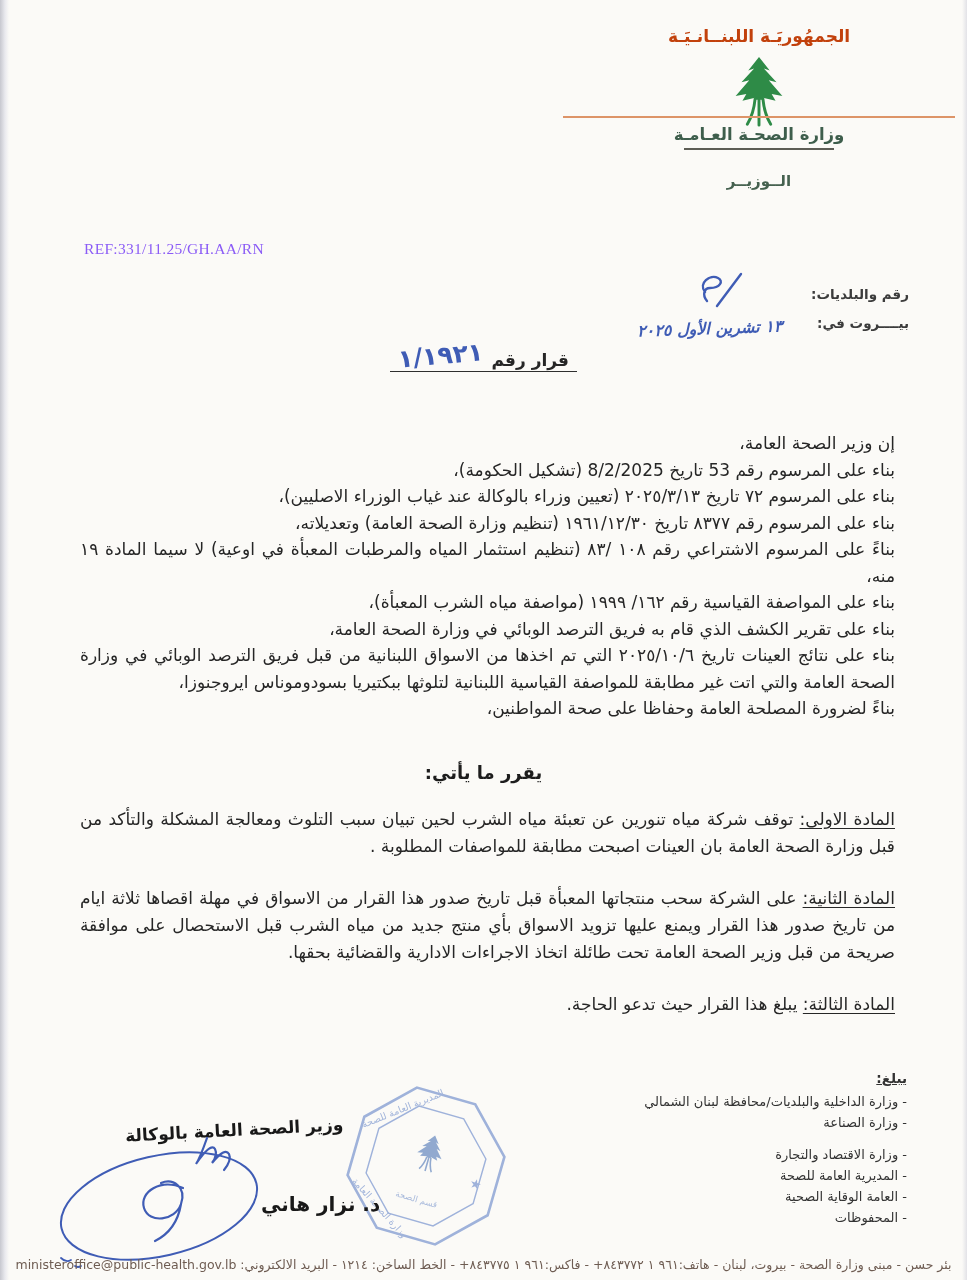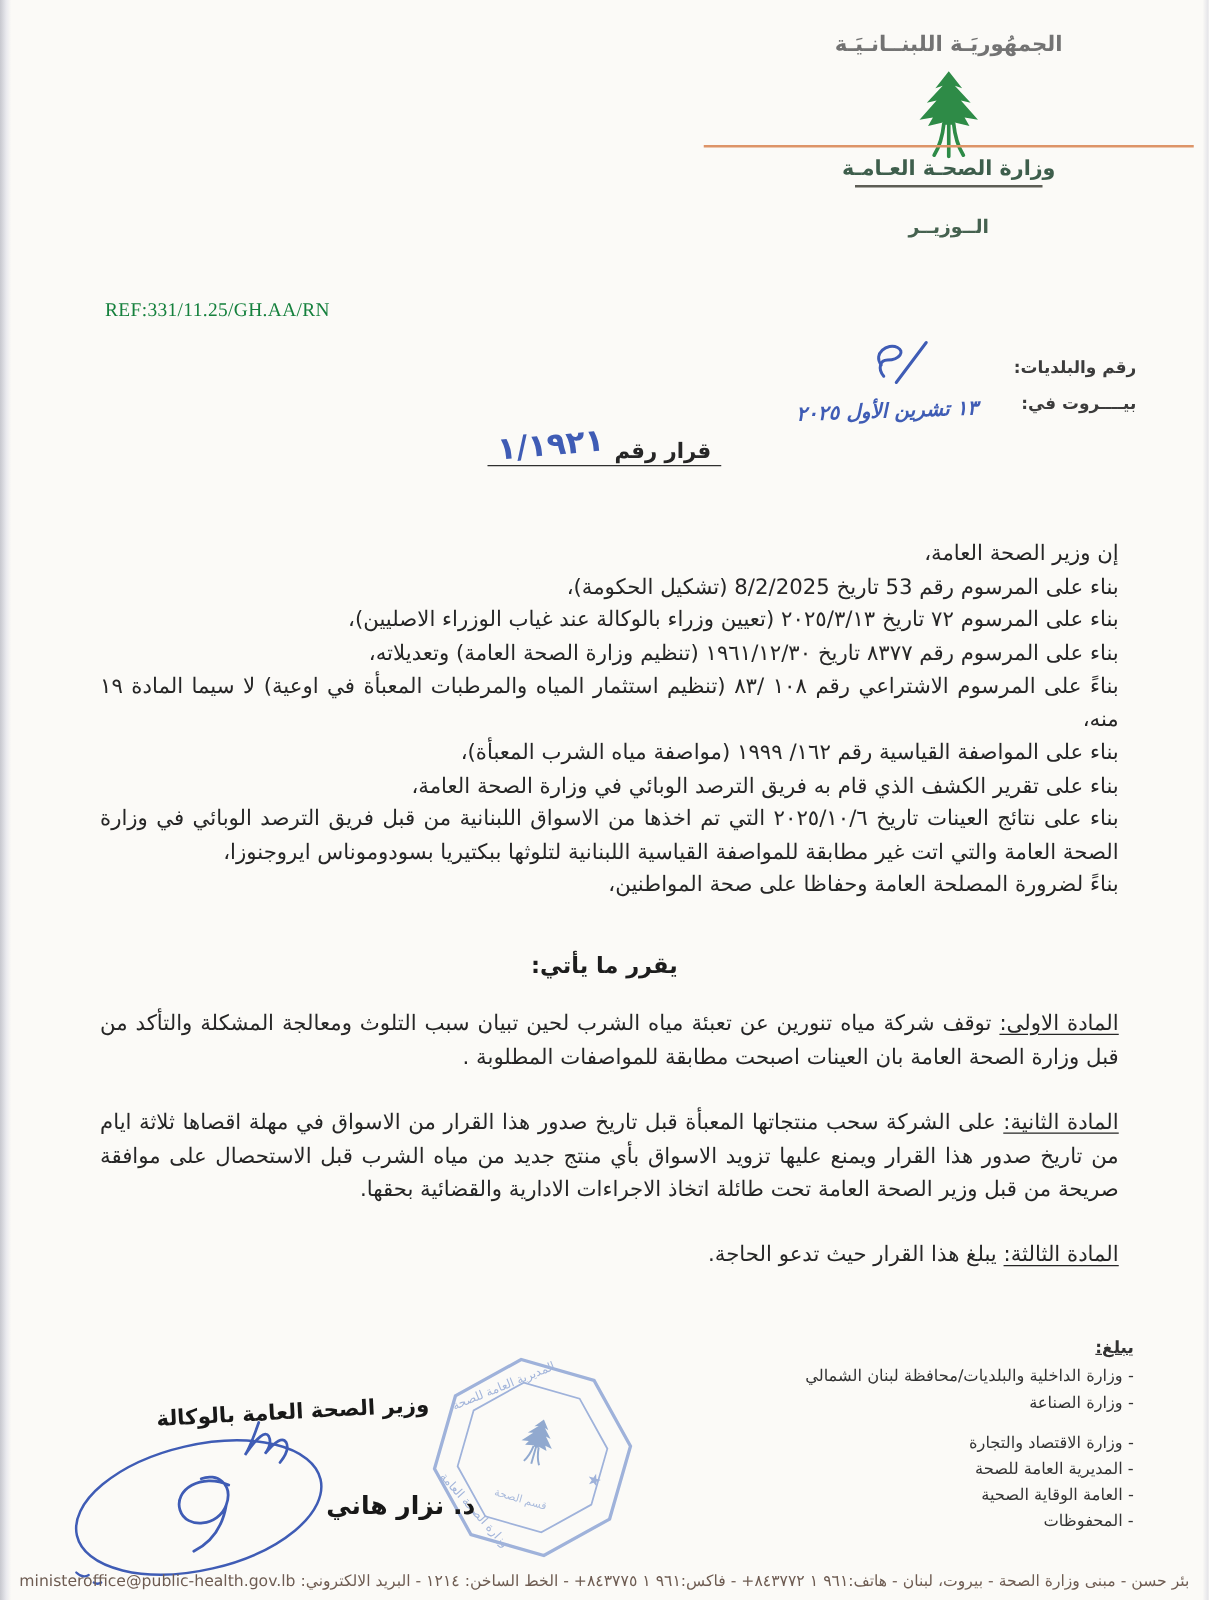--- a/index.html
+++ b/index.html
@@ -8,29 +8,29 @@
     background:#fbfaf7;overflow:hidden;
     font-family:"DejaVu Sans",sans-serif;color:#262626;direction:rtl;
   }
   .edge-left{position:absolute;left:0;top:0;bottom:0;width:9px;
     background:linear-gradient(to right,#c7c8cf,#e9e9ee 55%,#fbfaf7);}
   .edge-right{position:absolute;right:0;top:0;bottom:0;width:5px;
     background:linear-gradient(to left,#e2e2e7,#fbfaf7);}
 
   
   .header{position:absolute;top:26px;right:12px;width:392px;text-align:center;}
-  .republic{font-size:17px;font-weight:bold;color:#737373;letter-spacing:.5px;}
+  .republic{font-size:17px;font-weight:bold;color:#c2410c;letter-spacing:.5px;}
   .cedar{display:block;margin:8px auto -14px;}
   .orange-line{height:2px;background:#dd9468;position:relative;z-index:0;}
   .ministry{font-size:16.5px;font-weight:bold;color:#3e5e4c;margin-top:7px;}
   .ministry-underline{width:150px;height:1.5px;background:#5d5d55;margin:4px auto 0;}
   .minister{font-size:15px;font-weight:bold;color:#45614f;margin-top:22px;letter-spacing:1px;}
 
   .ref{position:absolute;top:240px;left:84px;direction:ltr;
-    font-family:"Liberation Serif",serif;font-size:15.5px;color:#15803d;letter-spacing:.3px;}
+    font-family:"Liberation Serif",serif;font-size:15.5px;color:#8b5cf6;letter-spacing:.3px;}
 
   
   .archive{position:absolute;top:286px;right:58px;width:260px;font-size:13.5px;
     color:#3c3c3c;font-weight:600;text-align:right;}
   .archive-row{position:relative;height:29px;}
   .hand-mark{position:absolute;left:46px;top:-16px;}
   .hand-date{position:absolute;left:-12px;top:4px;color:#3f5cb5;font-weight:bold;
     font-size:16px;font-style:italic;white-space:nowrap;transform:rotate(-2deg);}
 
   

